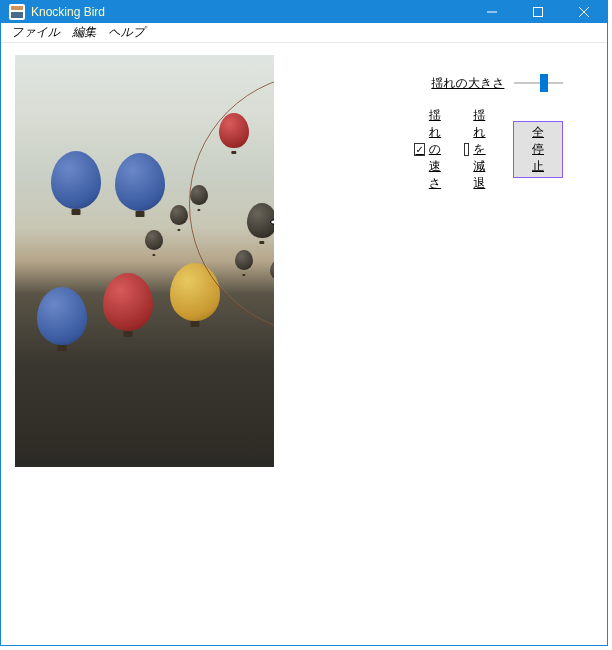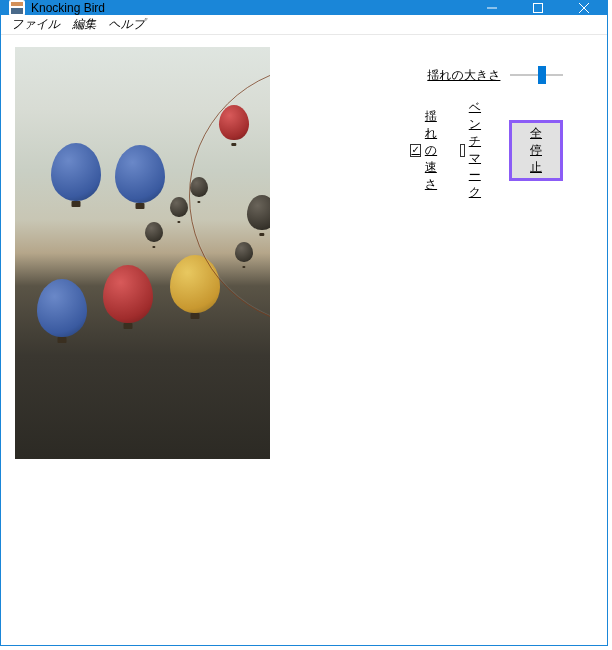--- a/index.html
+++ b/index.html
@@ -13,25 +13,25 @@
     }
     .window {
       width: 608px;
       height: 646px;
       border: 1px solid #1a86d8;
       background: #fff;
       display: flex;
       flex-direction: column;
     }
     .titlebar {
-      height: 14px;
+      height: 22px;
       background: #1a86d8;
       display: flex;
       align-items: center;
-      color: #000000;
+      color: #fef9c3;
       font-size: 12px;
     }
     .titlebar-icon {
       width: 16px;
       height: 16px;
       margin-left: 8px;
       background: #fff;
       border-radius: 2px;
       position: relative;
       overflow: hidden;
@@ -217,21 +217,21 @@
       background: #fff;
       display: flex;
       align-items: center;
       justify-content: center;
       font-size: 10px;
       line-height: 1;
     }
     .btn {
       padding: 2px 18px;
       background: #e1e1e1;
-      border: 3px solid #8b5cf6;
+      border: 1px solid #8b5cf6;
       cursor: pointer;
       font-size: 12px;
       font-family: inherit;
     }
   </style>
 </head>
 <body>
 
 <div class="window">
 
@@ -315,21 +315,21 @@
 
 
 
       <div class="checkbox-row">
         <label class="cb">
           <span class="cb-box">✓</span>
           <span>揺れの速さ</span>
         </label>
         <label class="cb">
           <span class="cb-box"></span>
-          <span>ベンチマーク</span>
+          <span>揺れを減退</span>
         </label>
         <button class="btn">全停止</button>
       </div>
 
     </div>
 
   </div>
 </div>
 
 </body></html>

